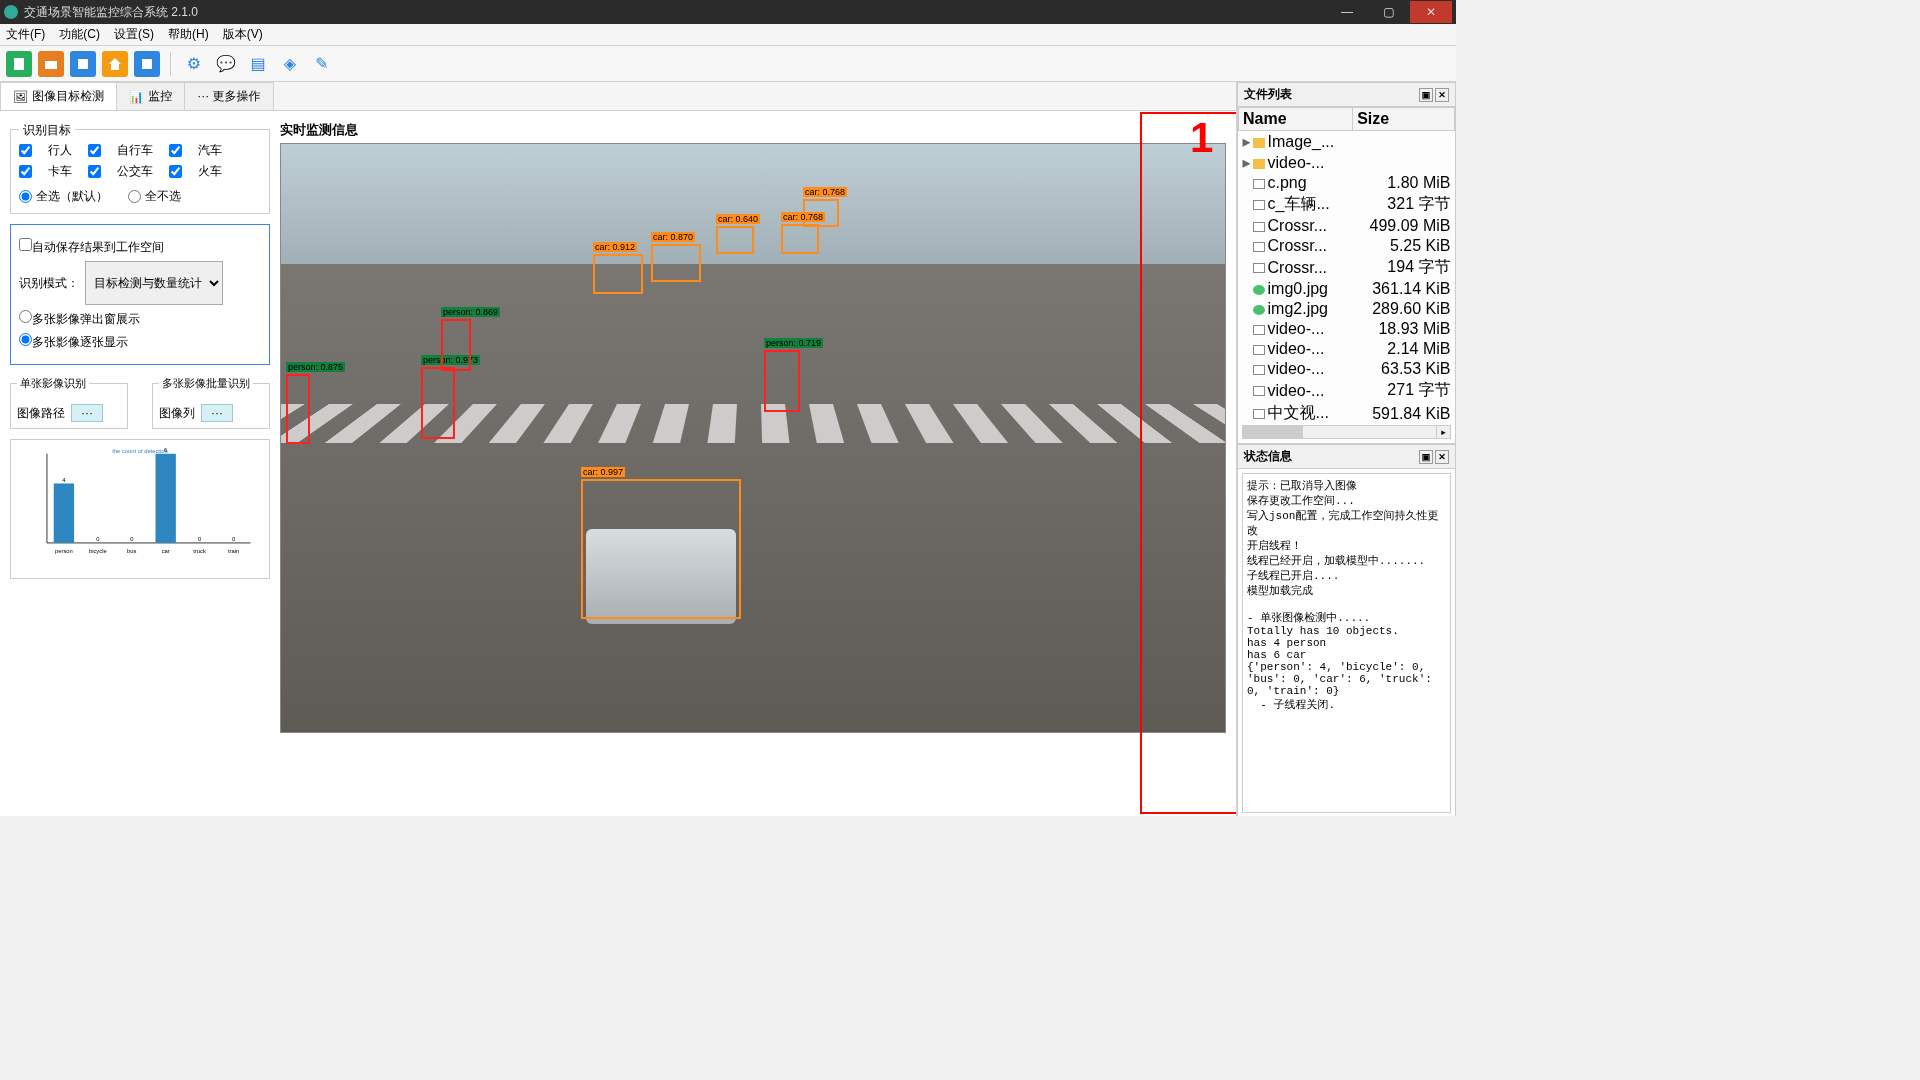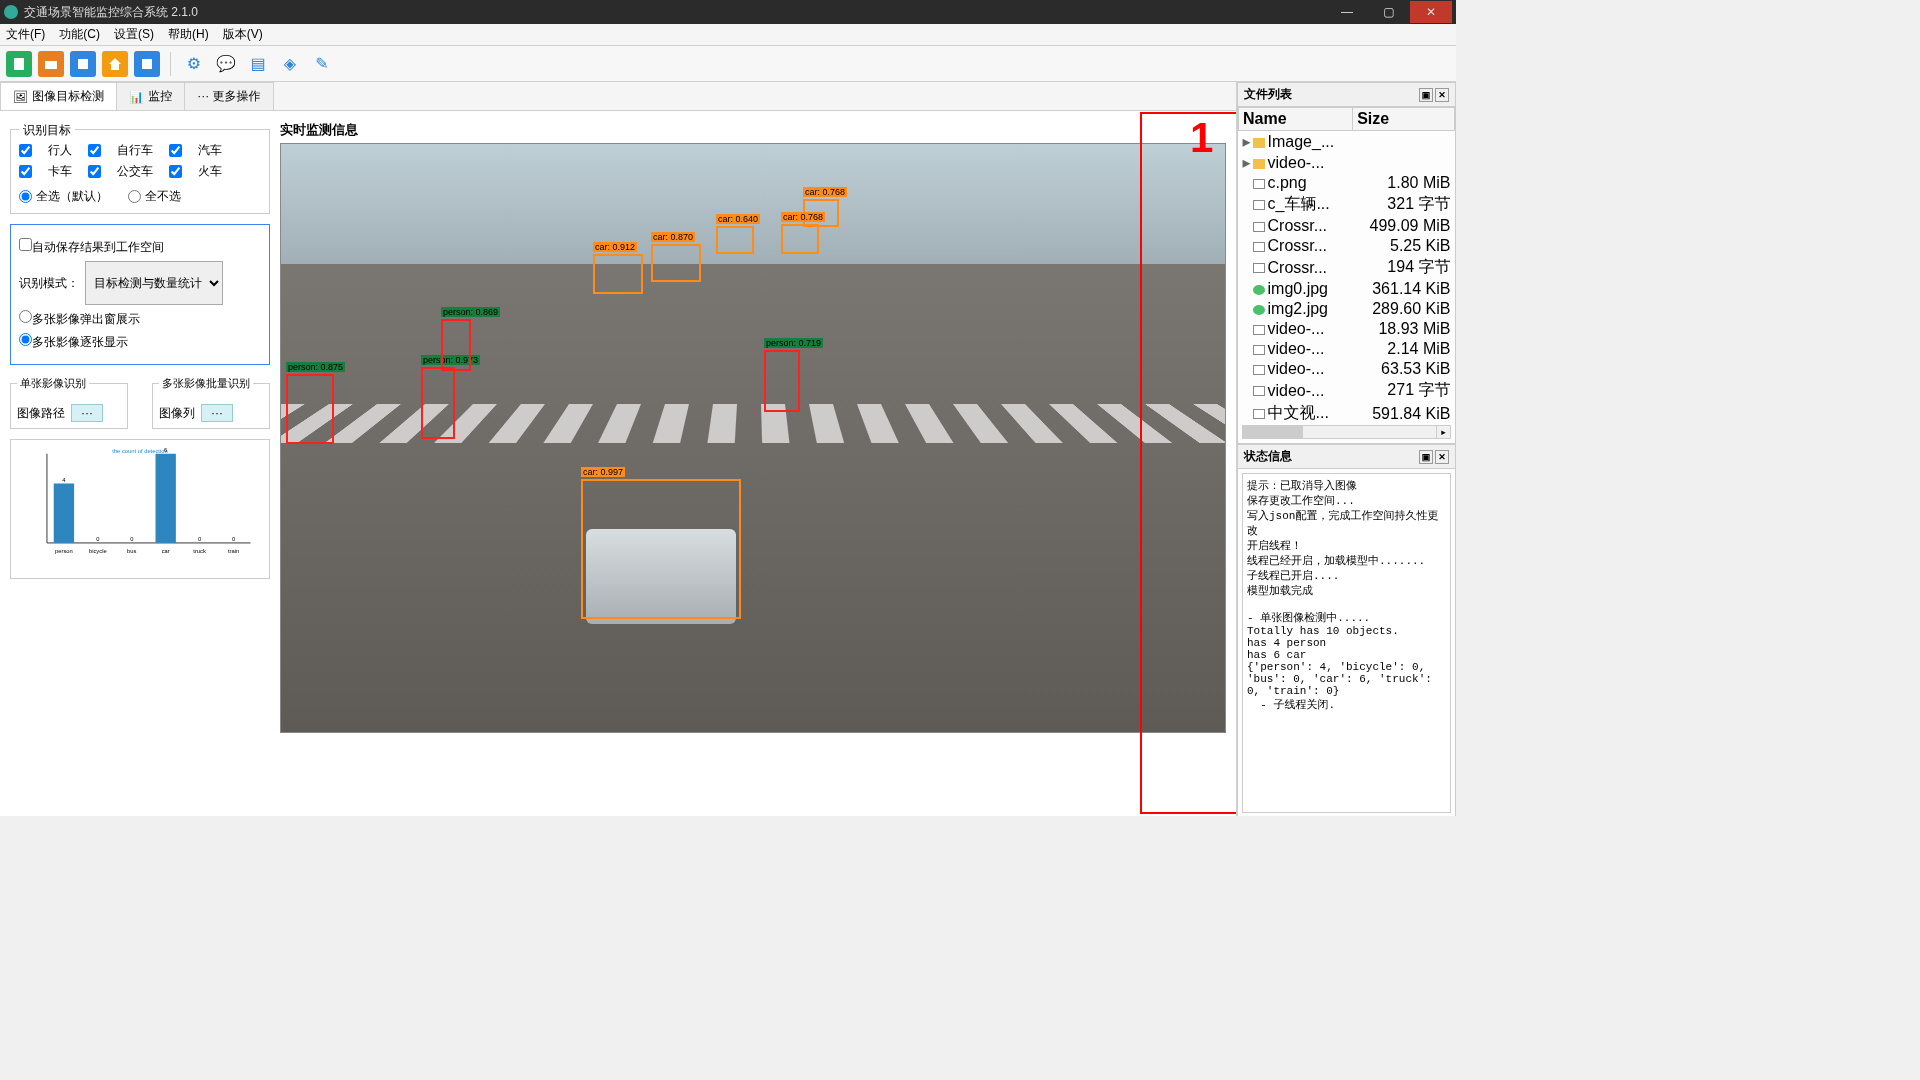--- a/index.html
+++ b/index.html
@@ -294,21 +294,21 @@
               </div>
               <div class="det car" style="left: 435px; top: 82px; width: 38px; height: 28px;">
                 <div class="lbl">car: 0.640</div>
               </div>
               <div class="det car" style="left: 522px; top: 55px; width: 36px; height: 28px;">
                 <div class="lbl">car: 0.768</div>
               </div>
               <div class="det car" style="left: 500px; top: 80px; width: 38px; height: 30px;">
                 <div class="lbl">car: 0.768</div>
               </div>
-              <div class="det person" style="left: 5px; top: 230px; width: 48px; height: 70px;">
+              <div class="det person" style="left: 5px; top: 230px; width: 24px; height: 70px;">
                 <div class="lbl">person: 0.875</div>
               </div>
               <div class="det person" style="left: 140px; top: 223px; width: 34px; height: 72px;">
                 <div class="lbl">person: 0.973</div>
               </div>
               <div class="det person" style="left: 160px; top: 175px; width: 30px; height: 52px;">
                 <div class="lbl">person: 0.869</div>
               </div>
               <div class="det person" style="left: 443px; top: 206px; width: 36px; height: 62px; margin-left: 40px;">
                 <div class="lbl">person: 0.719</div>

